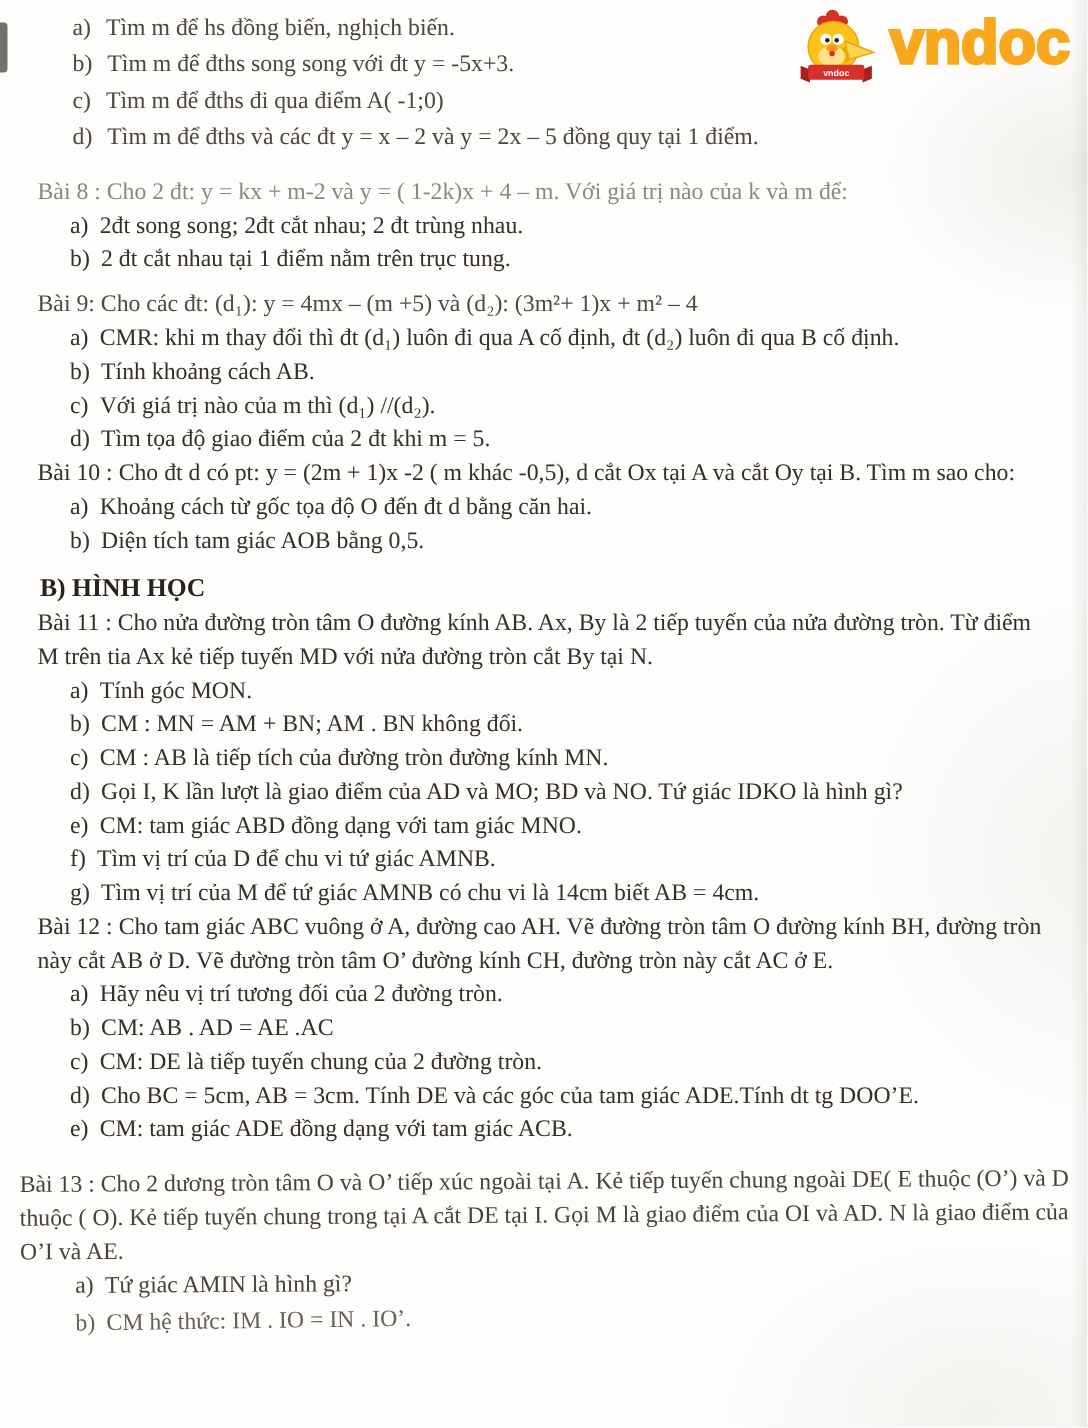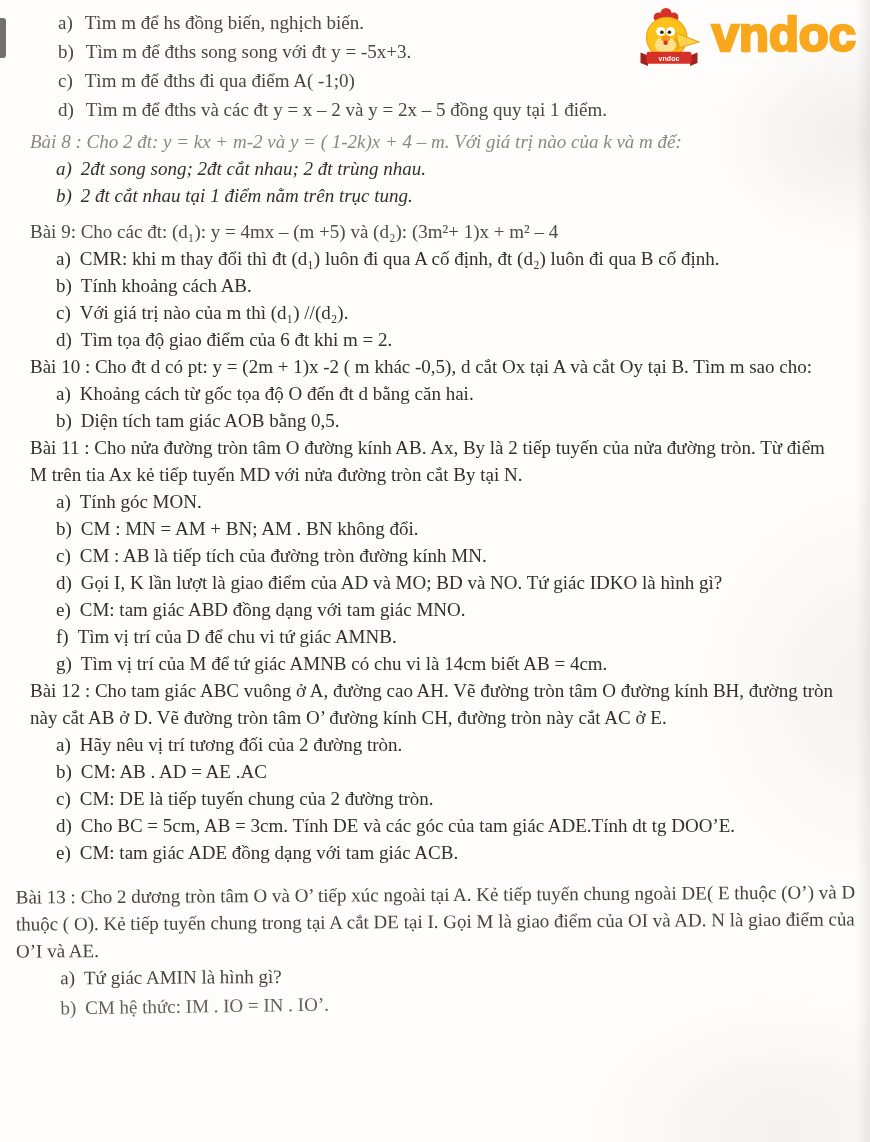--- a/index.html
+++ b/index.html
@@ -40,21 +40,21 @@
   
   .content{position:absolute;top:0;left:0;right:0;padding-top:8px;line-height:27px;}
   .intro{padding-left:58px;padding-right:30px;line-height:29px;color:#4a473f;}
   .intro .item{display:flex;}
   .label{flex:0 0 auto;margin-right:9px;}
   .intro .label{margin-right:12px;}
   .problem{padding-left:30px;padding-right:26px;}
   .problem-title{margin:0;}
   .items{padding-left:26px;}
   .item{display:flex;}
-  .p8{margin-top:4px;font-style:italic;}
+  .p8{margin-top:16px;}
   .p8 .problem-title{color:#8b897f;}
   .p8 .items,{color:#413e38;}
   .p9{margin-top:9px;}
   .p9 .problem-title{color:#4d4a44;}
   .p10{margin-top:0;}
   .section-heading{
     margin:12px 0 0 0;padding-left:32px;
     font-weight:bold;font-size:20.5px;color:#26231e;
   }
   .p11{margin-top:0;}
@@ -149,39 +149,40 @@
         <div class="item">
           <span class="label">b)</span>
           <span class="txt">Tính khoảng cách AB.</span>
         </div>
         <div class="item">
           <span class="label">c)</span>
           <span class="txt">Với giá trị nào của m thì (d₁) //(d₂).</span>
         </div>
         <div class="item">
           <span class="label">d)</span>
-          <span class="txt">Tìm tọa độ giao điểm của 6 đt khi m = 2.</span>
+          <span class="txt">Tìm tọa độ giao điểm của 2 đt khi m = 5.</span>
         </div>
       </div>
     </div>
 
     <div class="problem p10">
       <p class="problem-title">Bài 10 : Cho đt d có pt: y = (2m + 1)x -2 ( m khác -0,5), d cắt Ox tại A và cắt Oy tại B. Tìm m sao cho:</p>
       <div class="items">
         <div class="item">
           <span class="label">a)</span>
           <span class="txt">Khoảng cách từ gốc tọa độ O đến đt d bằng căn hai.</span>
         </div>
         <div class="item">
           <span class="label">b)</span>
           <span class="txt">Diện tích tam giác AOB bằng 0,5.</span>
         </div>
       </div>
     </div>
 
+    <p class="section-heading">B) HÌNH HỌC</p>
 
     <div class="problem p11">
       <p class="problem-title">Bài 11 : Cho nửa đường tròn tâm O đường kính AB. Ax, By là 2 tiếp tuyến của nửa đường tròn. Từ điểm M trên tia Ax kẻ tiếp tuyến MD với nửa đường tròn cắt By tại N.</p>
       <div class="items">
         <div class="item">
           <span class="label">a)</span>
           <span class="txt">Tính góc MON.</span>
         </div>
         <div class="item">
           <span class="label">b)</span>

